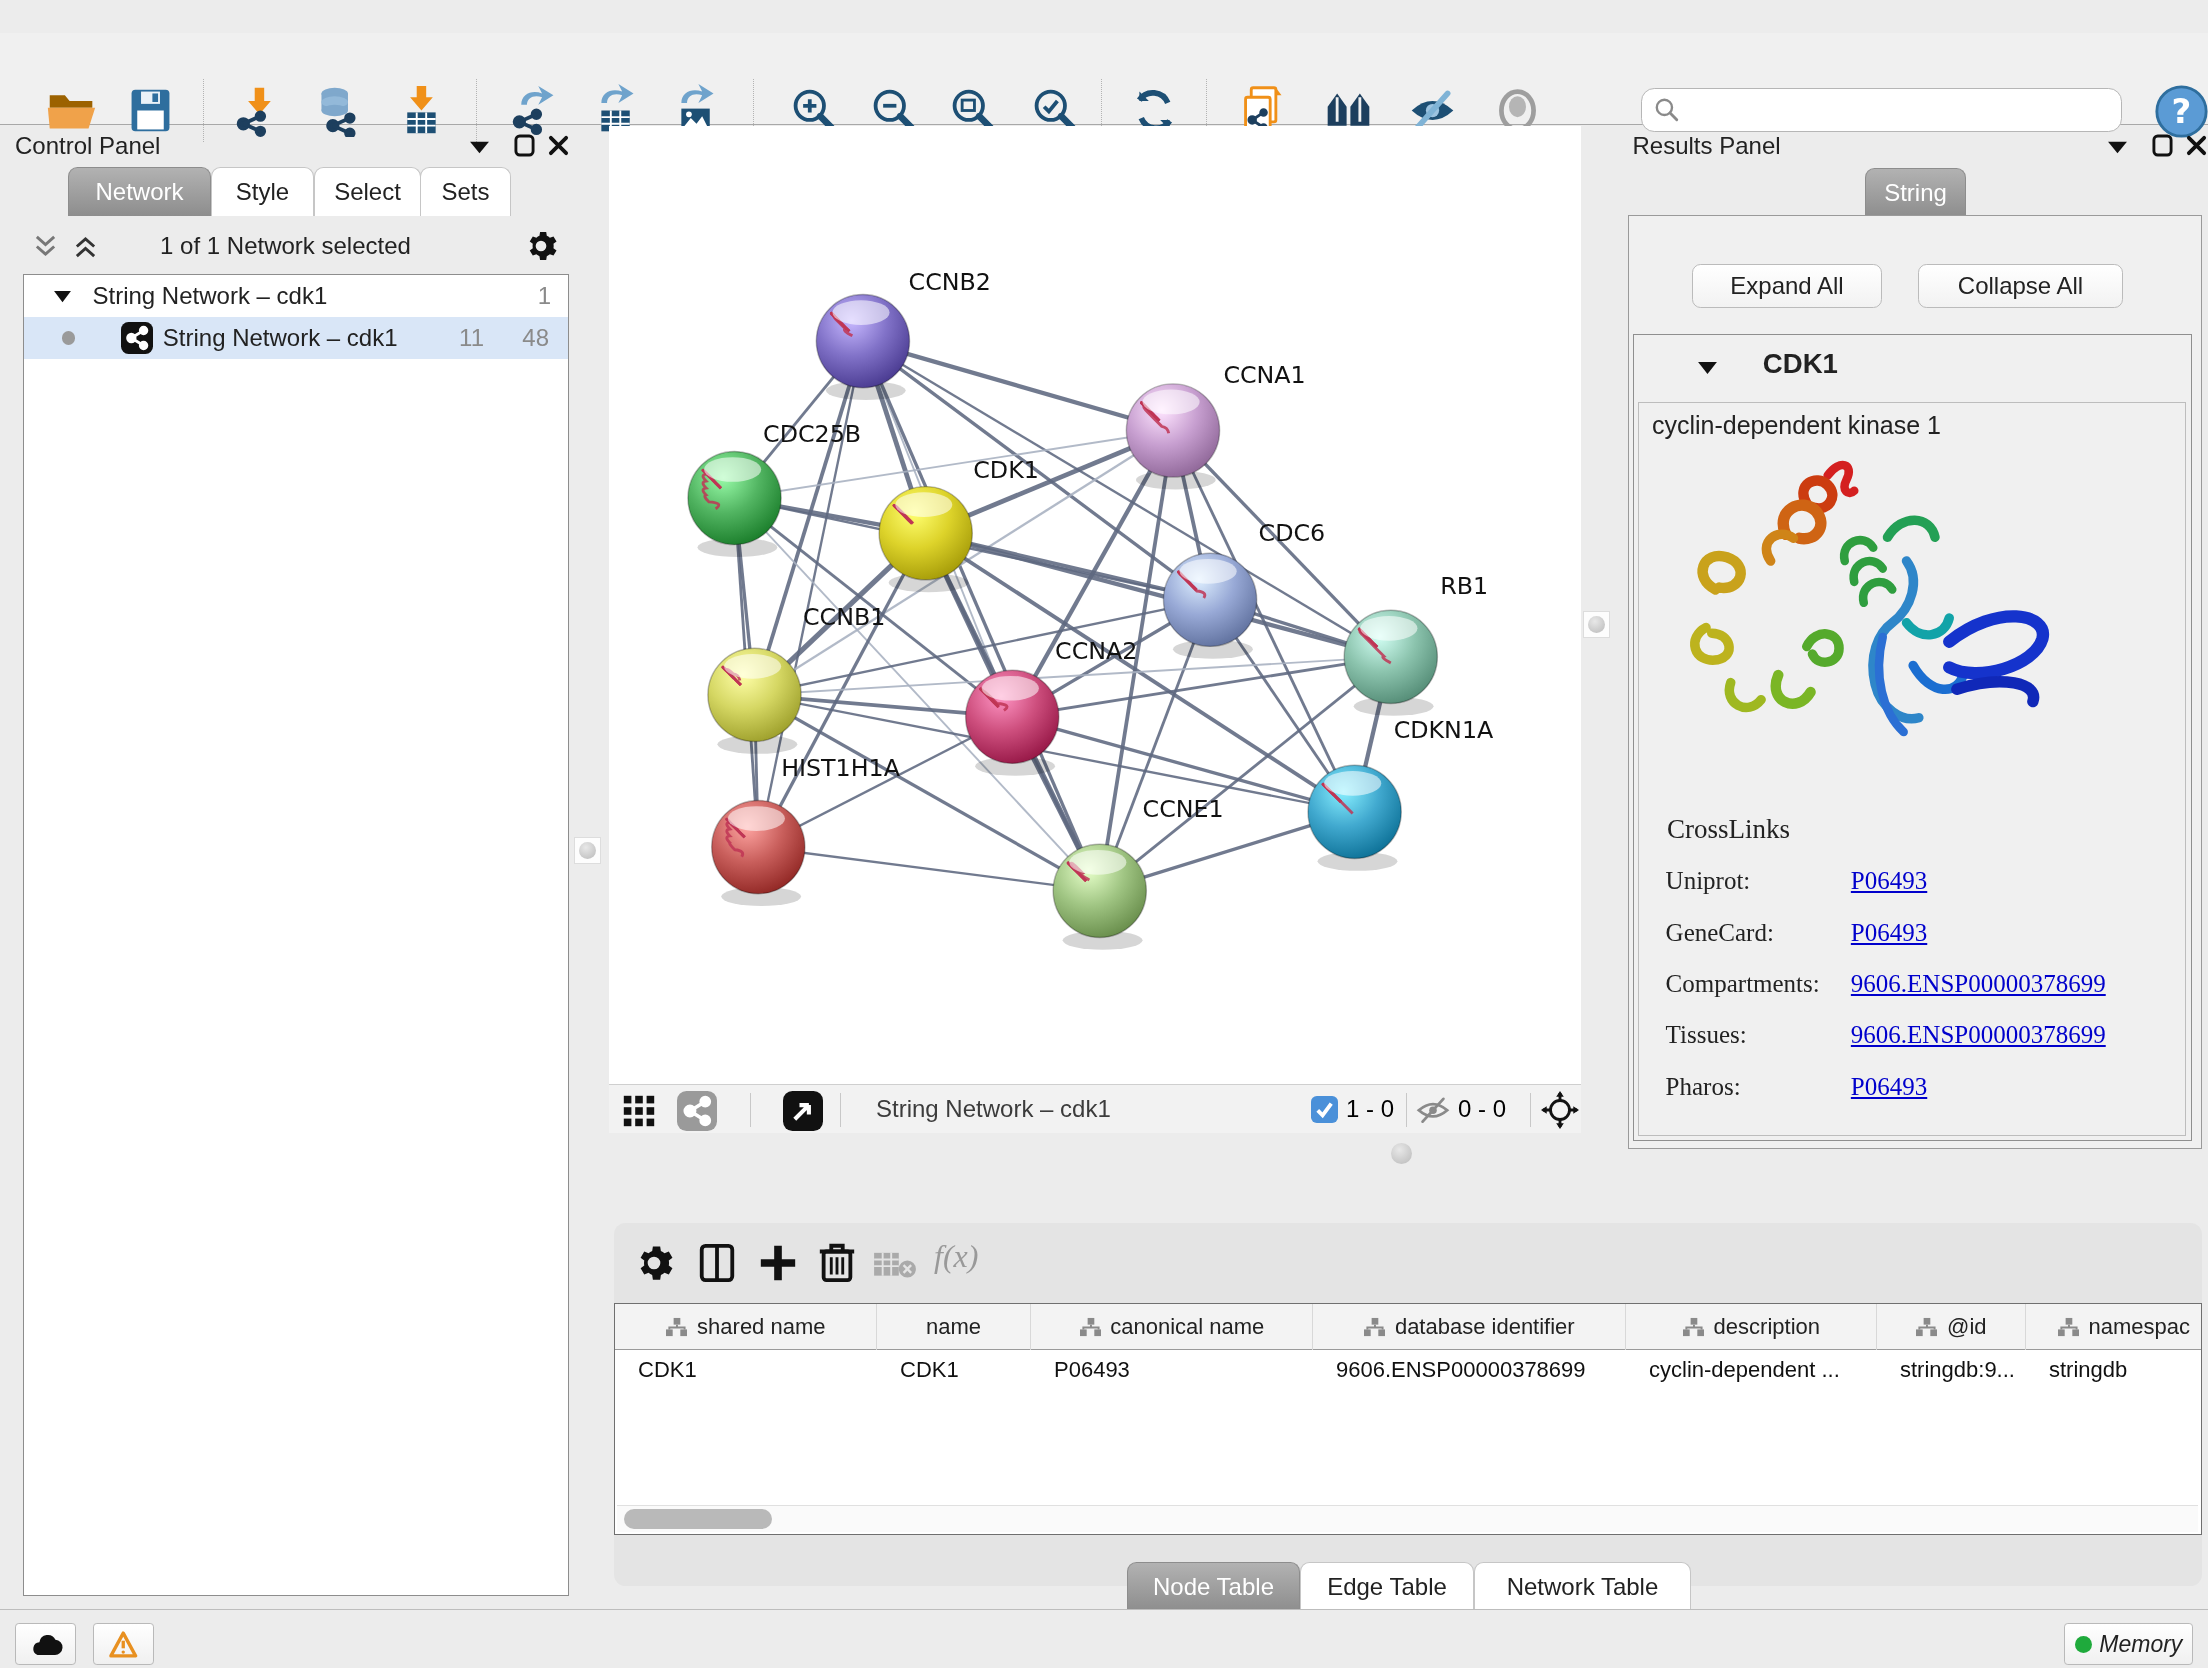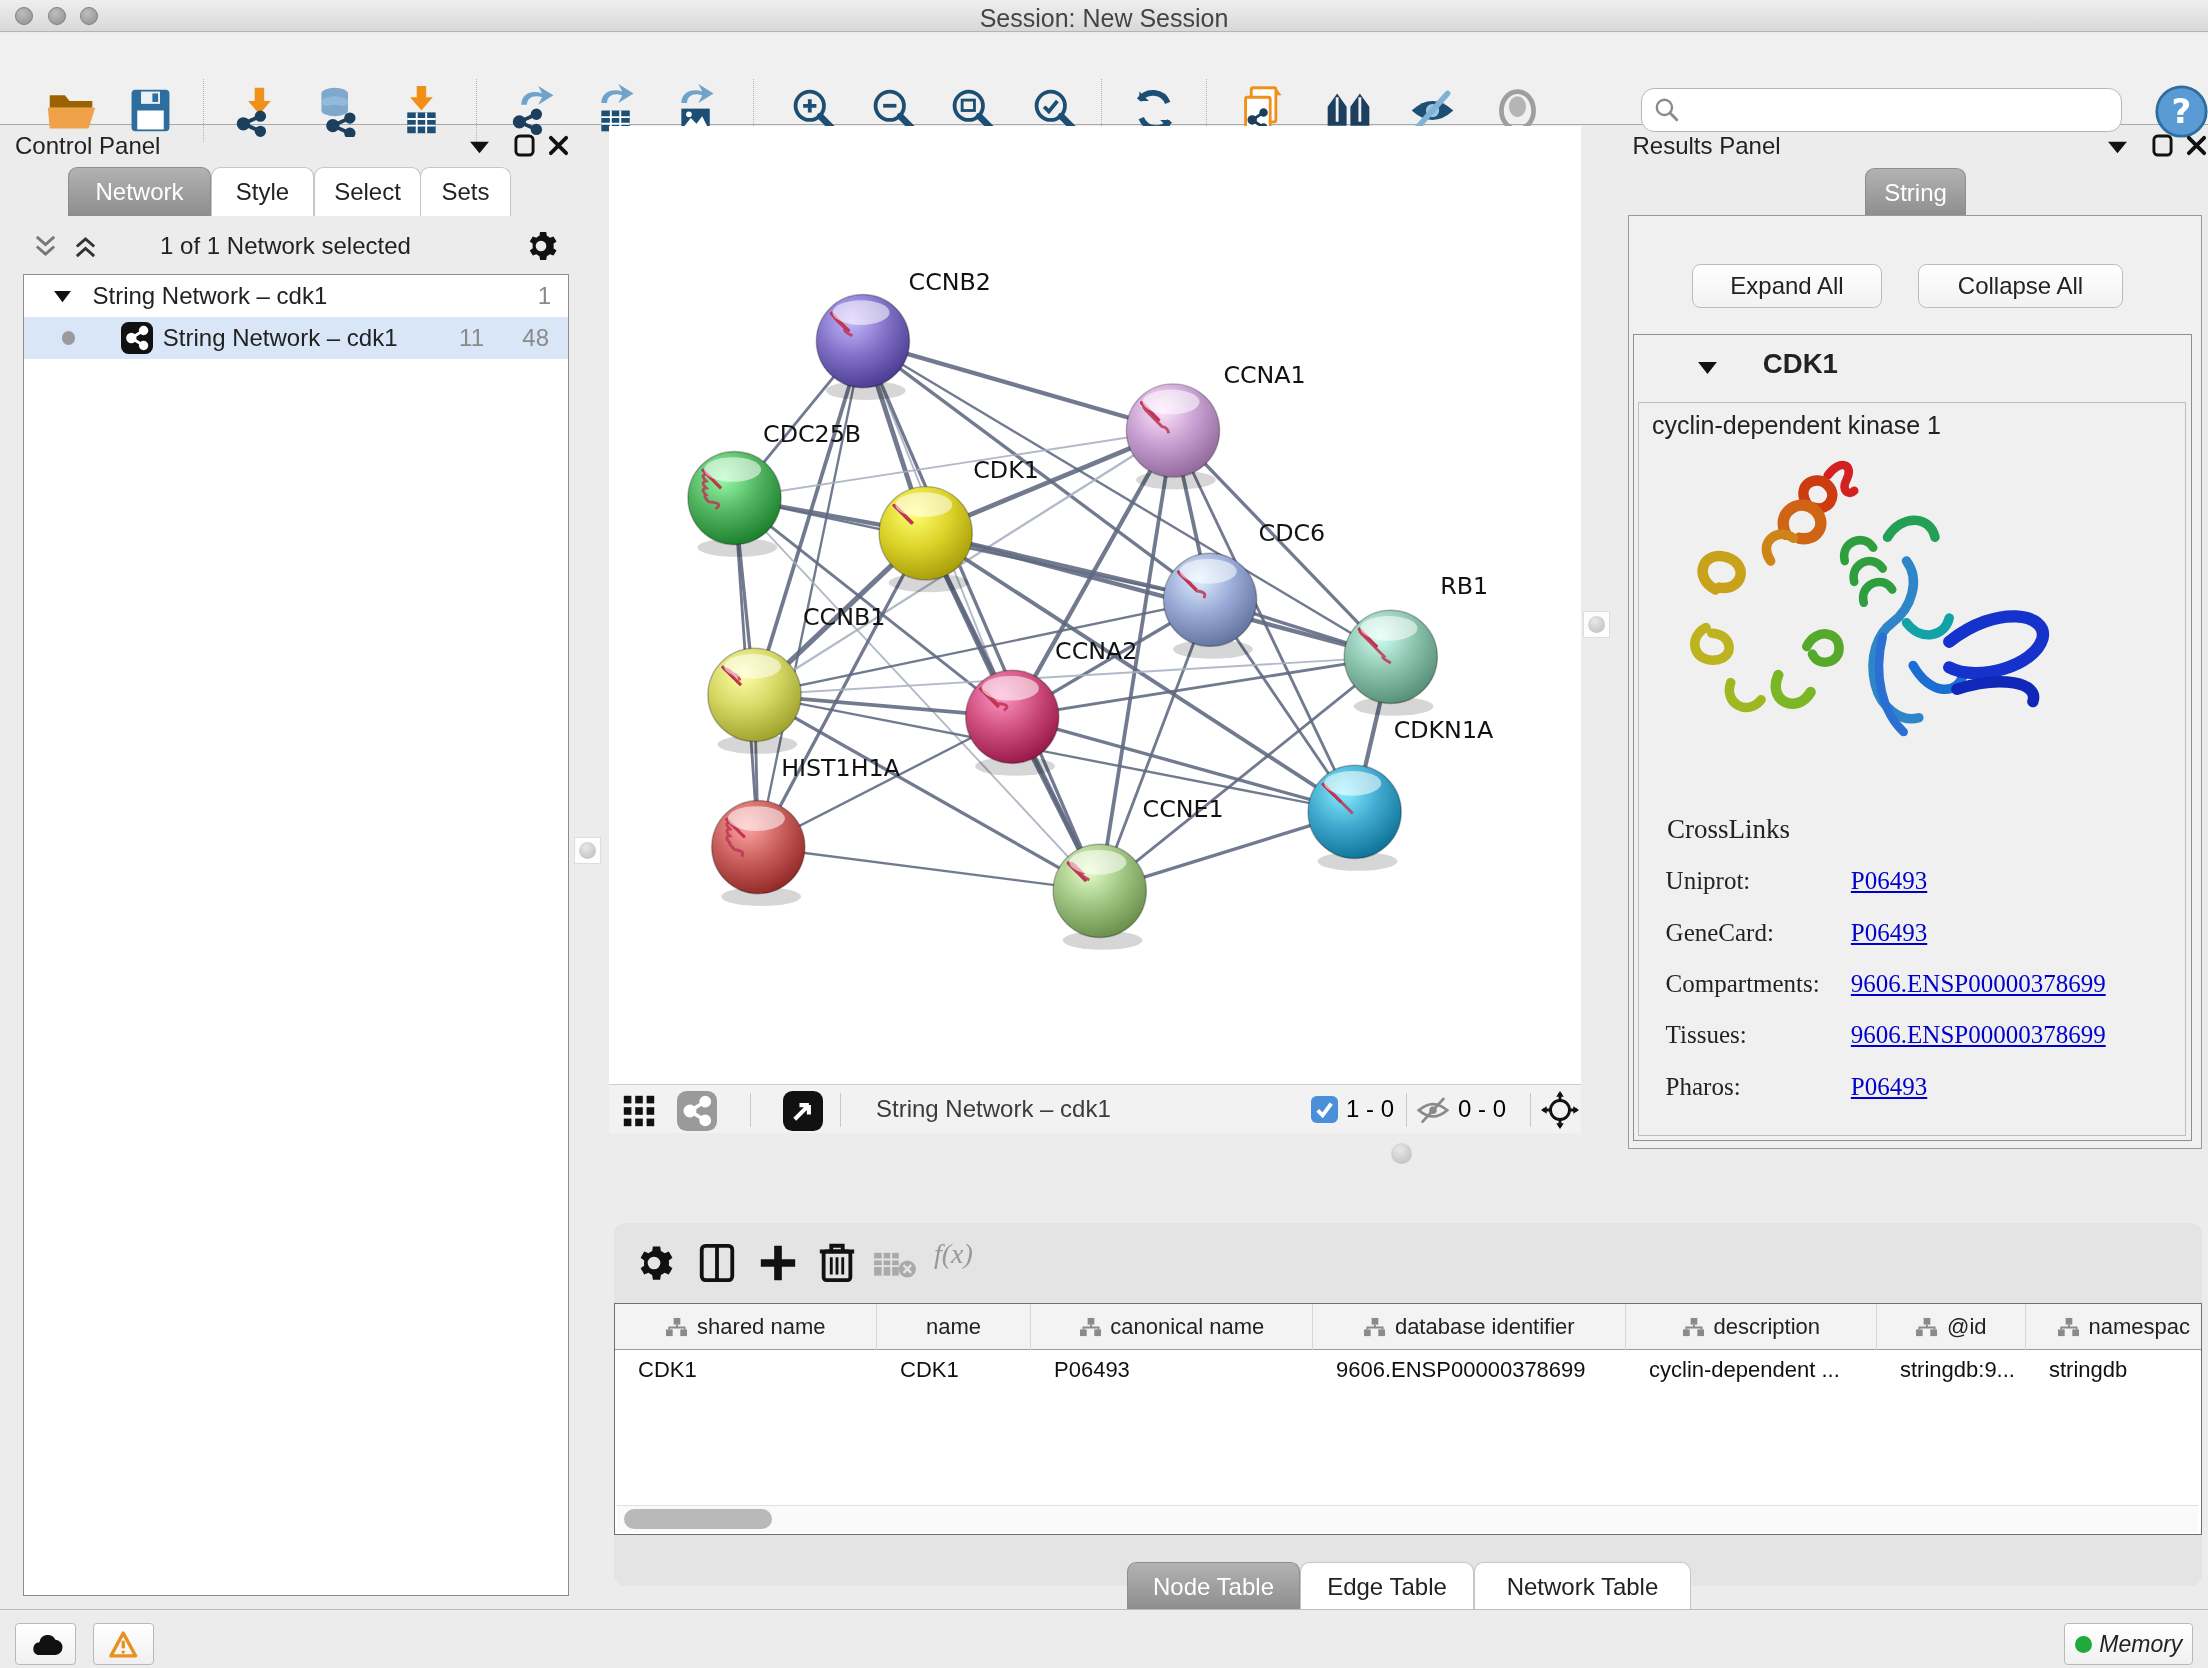--- a/index.html
+++ b/index.html
@@ -76,26 +76,20 @@
     display:flex; align-items:center; justify-content:center; }
 
   svg { display:block; }
   text { font-family:"DejaVu Sans", sans-serif; }
 </style>
 </head>
 <body>
 
 <div id="app">
 
-  <div class="abs titlebar">
-    <div class="tl-dot" style="left:15px"></div>
-    <div class="tl-dot" style="left:48px"></div>
-    <div class="tl-dot" style="left:80px"></div>
-    <div class="win-title">Session: New Session</div>
-  </div>
 
   <div class="abs toolbar">
     <div class="tbtn" style="left:42px">
       <svg width="53" height="53" viewBox="0 0 56 56">
         <path d="M5 12h16l5 6h24v7H5z" fill="#9c6200"></path>
           <path d="M3 25h50l-7 22H5z" fill="#f0a24a"></path>
       </svg>
     </div>
     <div class="tbtn" style="left:121px">
       <svg width="53" height="53" viewBox="0 0 56 56">
@@ -702,21 +696,21 @@
       <path d="M16 18v18M22 18v18M28 18v18" stroke="#111" stroke-width="3"></path>
     </svg>
     <svg class="abs" style="left:259px;top:27px;opacity:.4" width="44" height="28.5" viewBox="0 0 46 30">
       <rect x="1" y="3" width="26" height="24" fill="#555"></rect>
         <g stroke="#e4e4e4" stroke-width="2">
           <path d="M1 10h26M1 17h26M10 3v24M19 3v24"></path>
         </g>
       <circle cx="36" cy="20" r="9" fill="#555"></circle>
         <path d="M32 16l8 8M40 16l-8 8" stroke="#e4e4e4" stroke-width="2.5"></path>
     </svg>
-    <span class="abs serif" style="left:320px;top:15px;font-size:28px;font-style:italic;color:#999">f(x)</span>
+    <span class="abs serif" style="left:320px;top:15px;font-size:32px;font-style:italic;color:#999">f(x)</span>
 
     <div class="tbl-wrap">
       <div class="tbl-hdr" id="tbl-hdr">
           <div class="th" style="width: 262px;">
             <svg width="23" height="21" viewBox="0 0 24 22">
               <rect x="9" y="1" width="7" height="7" fill="#8a8a8a"></rect>
               <rect x="1" y="13" width="7" height="7" fill="#8a8a8a"></rect>
               <rect x="16" y="13" width="7" height="7" fill="#8a8a8a"></rect>
               <path d="M12.5 8v3M4.5 13v-2h16v2" stroke="#8a8a8a" stroke-width="2" fill="none"></path>
             </svg>

